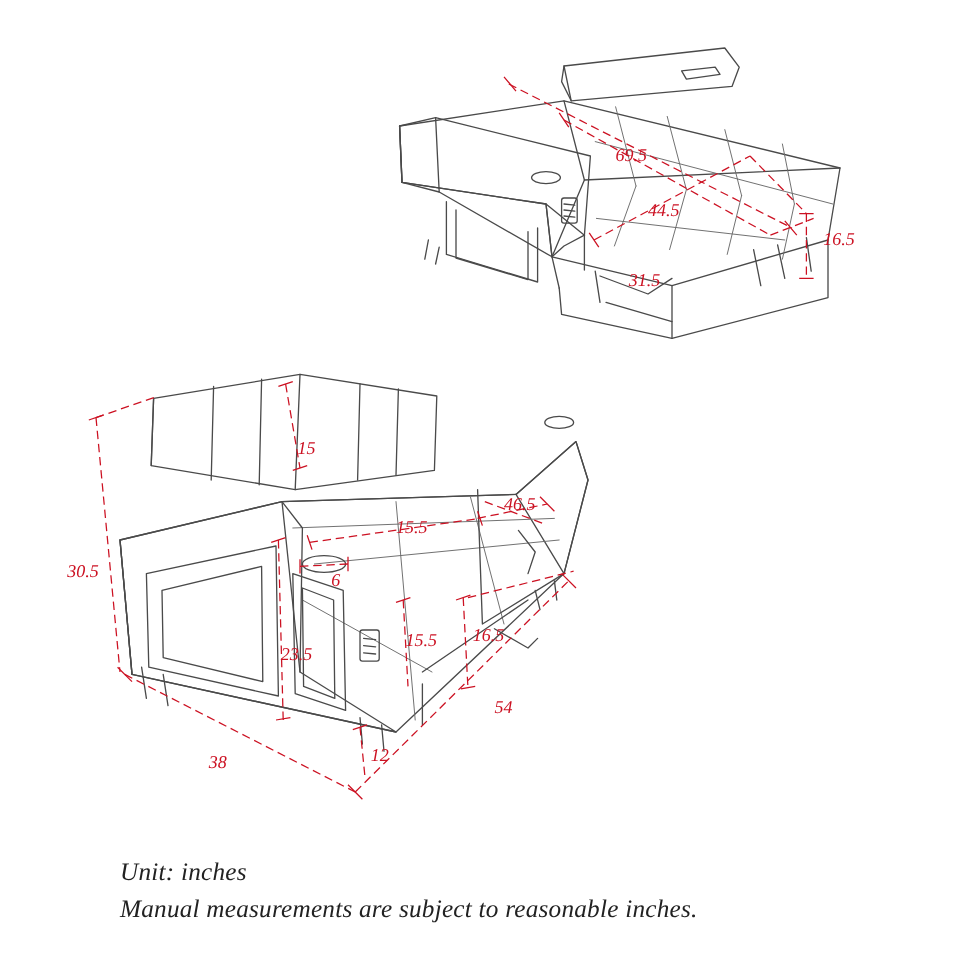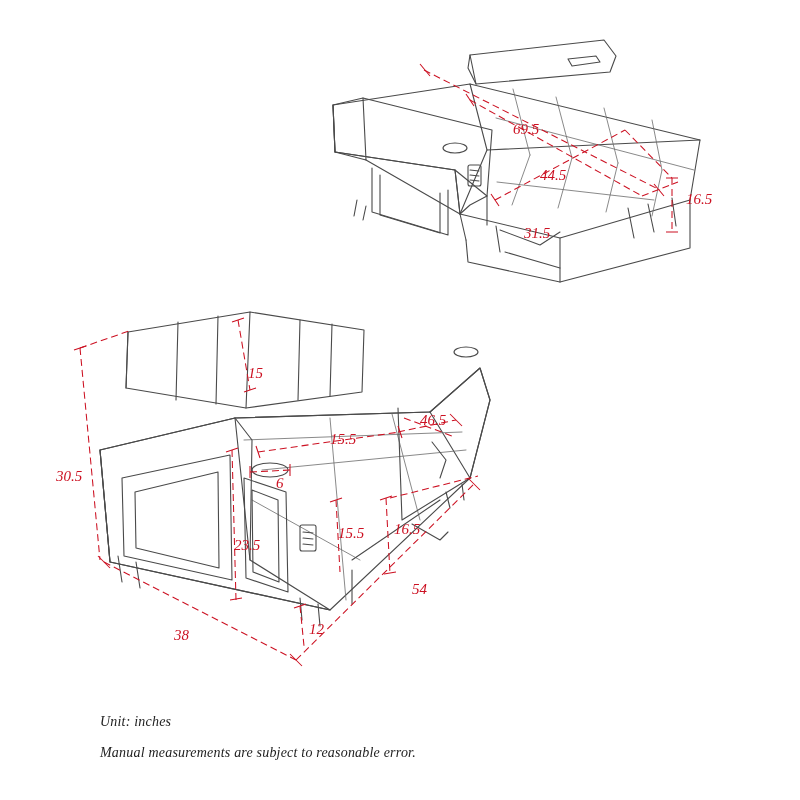--- a/index.html
+++ b/index.html
@@ -54,21 +54,21 @@
   }
   .dim-label {
     fill: #cc1122;
     font-family: "Liberation Serif", serif;
     font-size: 15px;
   }
   .note-text {
     position: absolute;
     left: 100px;
     font-family: "Liberation Serif", serif;
-    font-size: 14px;
+    font-size: 21px;
     color: #222;
     white-space: nowrap;
     letter-spacing: 0.2px;
   }
   #note-unit { top: 714px; }
   #note-disclaimer { top: 745px; }
 </style>
 </head>
 <body>
 
@@ -255,14 +255,14 @@
       <text class="dim-label" x="234" y="550">23.5</text>
       <text class="dim-label" x="338" y="538">15.5</text>
       <text class="dim-label" x="394" y="534">16.5</text>
       <text class="dim-label" x="412" y="594">54</text>
       <text class="dim-label" x="174" y="640">38</text>
       <text class="dim-label" x="309" y="634">12</text>
     </g>
   </svg>
 
   <div class="note-text" id="note-unit">Unit: inches</div>
-  <div class="note-text" id="note-disclaimer">Manual measurements are subject to reasonable error.</div>
+  <div class="note-text" id="note-disclaimer">Manual measurements are subject to reasonable inches.</div>
 </div>
 
 </body></html>

